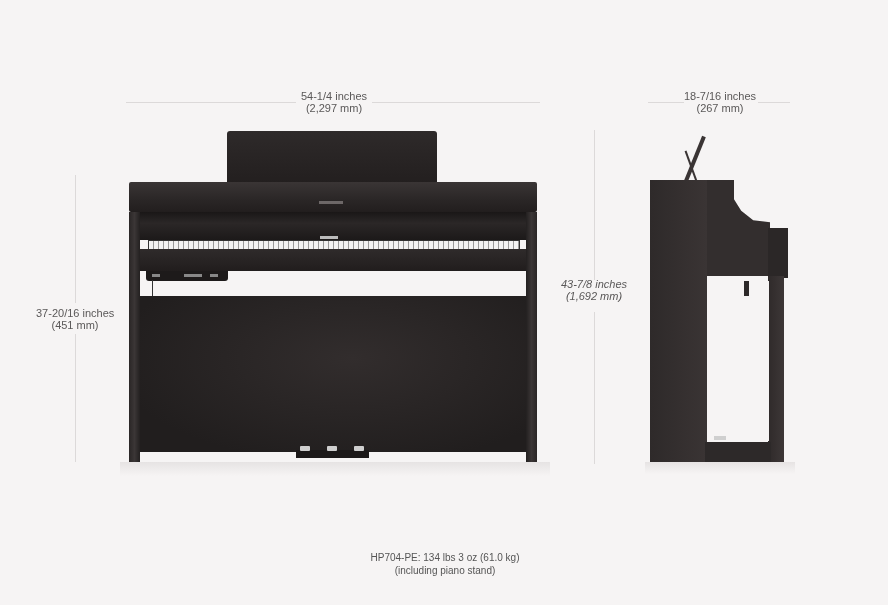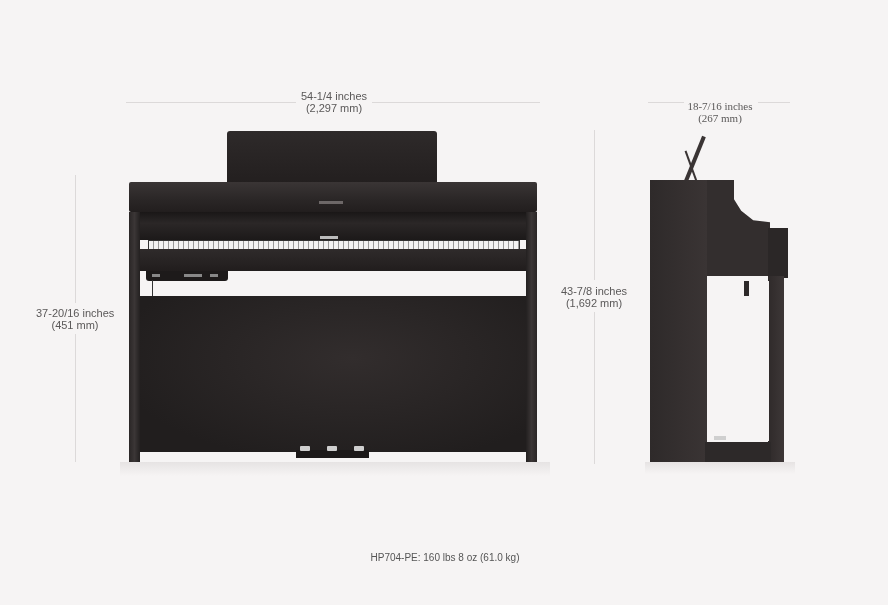--- a/index.html
+++ b/index.html
@@ -124,35 +124,35 @@
 
 <div class="hline" style="left:126px; top:102px; width:170px;"></div>
 <div class="hline" style="left:372px; top:102px; width:168px;"></div>
 <div class="dim-label" style="left:296px; top:90px; width:76px;">
   <div>54-1/4 inches</div>
   <div>(2,297 mm)</div>
 </div>
 
 <div class="hline" style="left:648px; top:102px; width:36px;"></div>
 <div class="hline" style="left:758px; top:102px; width:32px;"></div>
-<div class="dim-label" style="left:680px; top:100px; width:80px;font-family:Liberation Serif, serif;">
+<div class="dim-label" style="left:680px; top:90px; width:80px;">
   <div>18-7/16 inches</div>
   <div>(267 mm)</div>
 </div>
 
 <div class="vline" style="left:75px; top:175px; height:128px;"></div>
 <div class="vline" style="left:75px; top:334px; height:128px;"></div>
 <div class="dim-label" style="left:36px; top:307px; width:78px;">
   <div>37-20/16 inches</div>
   <div>(451 mm)</div>
 </div>
 
 <div class="vline" style="left:594px; top:130px; height:150px;"></div>
 <div class="vline" style="left:594px; top:312px; height:152px;"></div>
-<div class="dim-label" style="left:556px; top:285px; width:76px;">
+<div class="dim-label" style="left:556px; top:278px; width:76px;font-style:italic;">
   <div>43-7/8 inches</div>
   <div>(1,692 mm)</div>
 </div>
 
 <div class="front">
   <div class="floor-shadow"></div>
   <div class="music-rest"></div>
   <div class="lid"></div>
   <div class="brand"></div>
   <div class="fallboard"></div>
@@ -182,14 +182,15 @@
   <div class="side-back"></div>
   <div class="side-stand"></div>
   <div class="side-leg-back"></div>
   <div class="side-bottom"></div>
   <div class="side-open"></div>
   <div class="side-hook"></div>
   <div class="side-pedal"></div>
 </div>
 
 <div class="weight">
-  <div>HP704-PE: 160 lbs 8 oz (61.0 kg)</div>
+  <div>HP704-PE: 134 lbs 3 oz (61.0 kg)</div>
+  <div>(including piano stand)</div>
 </div>
 
 </body></html>

